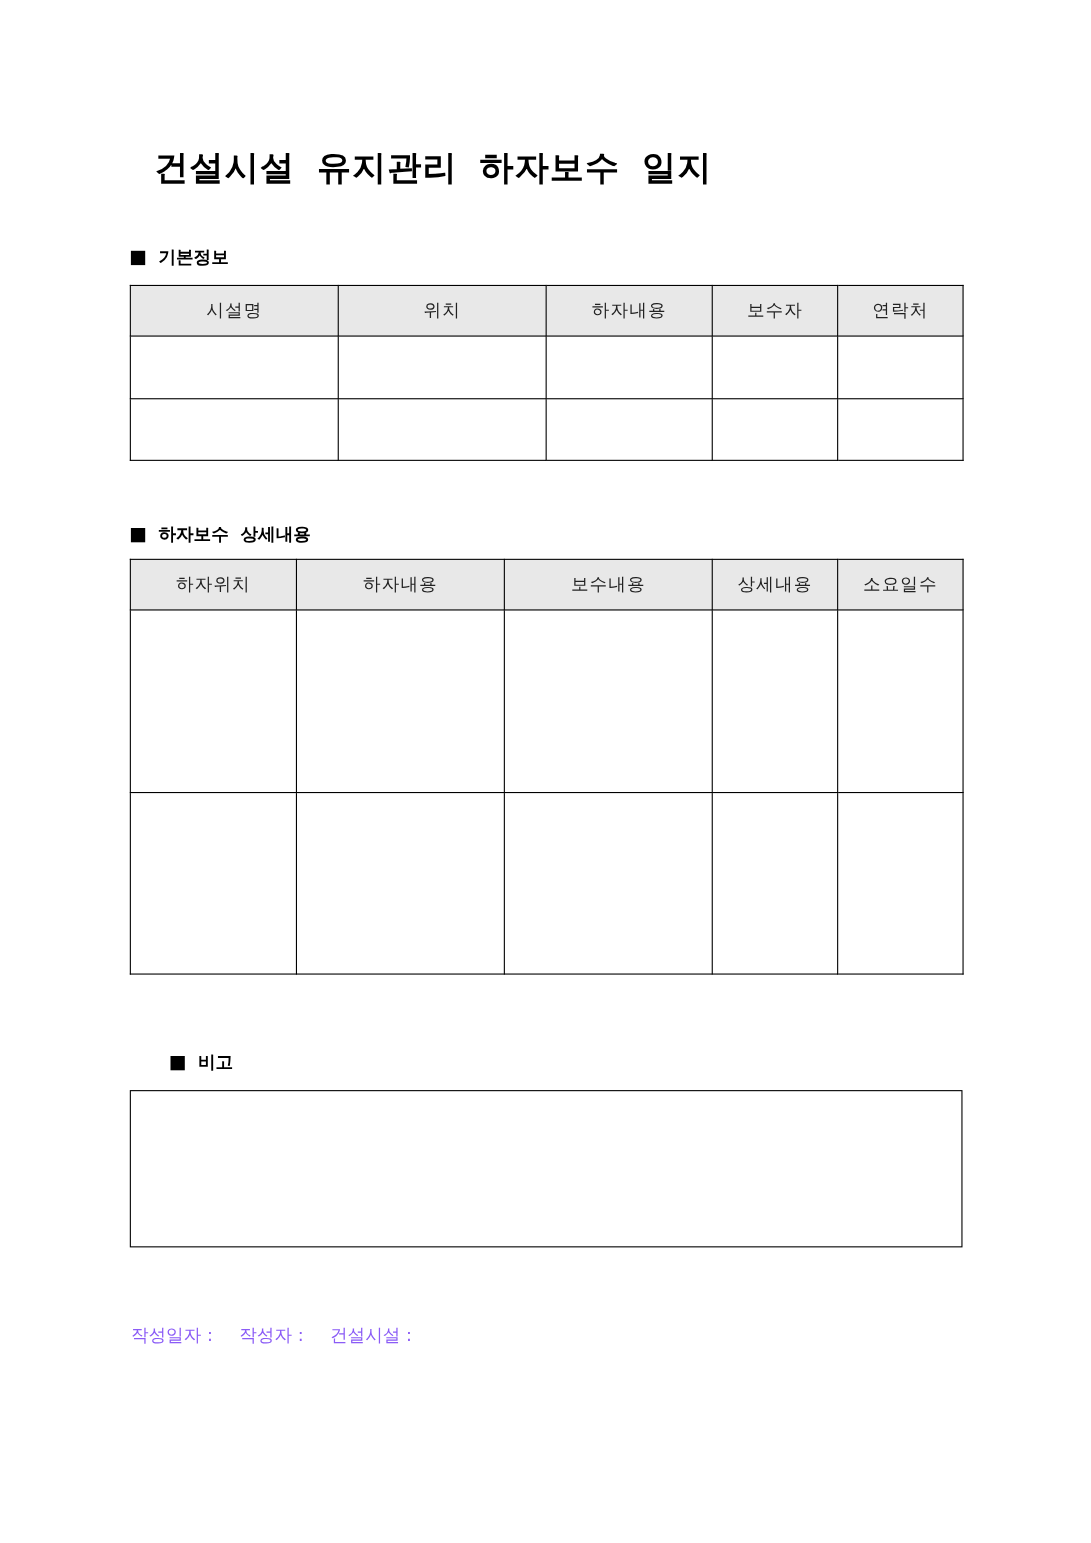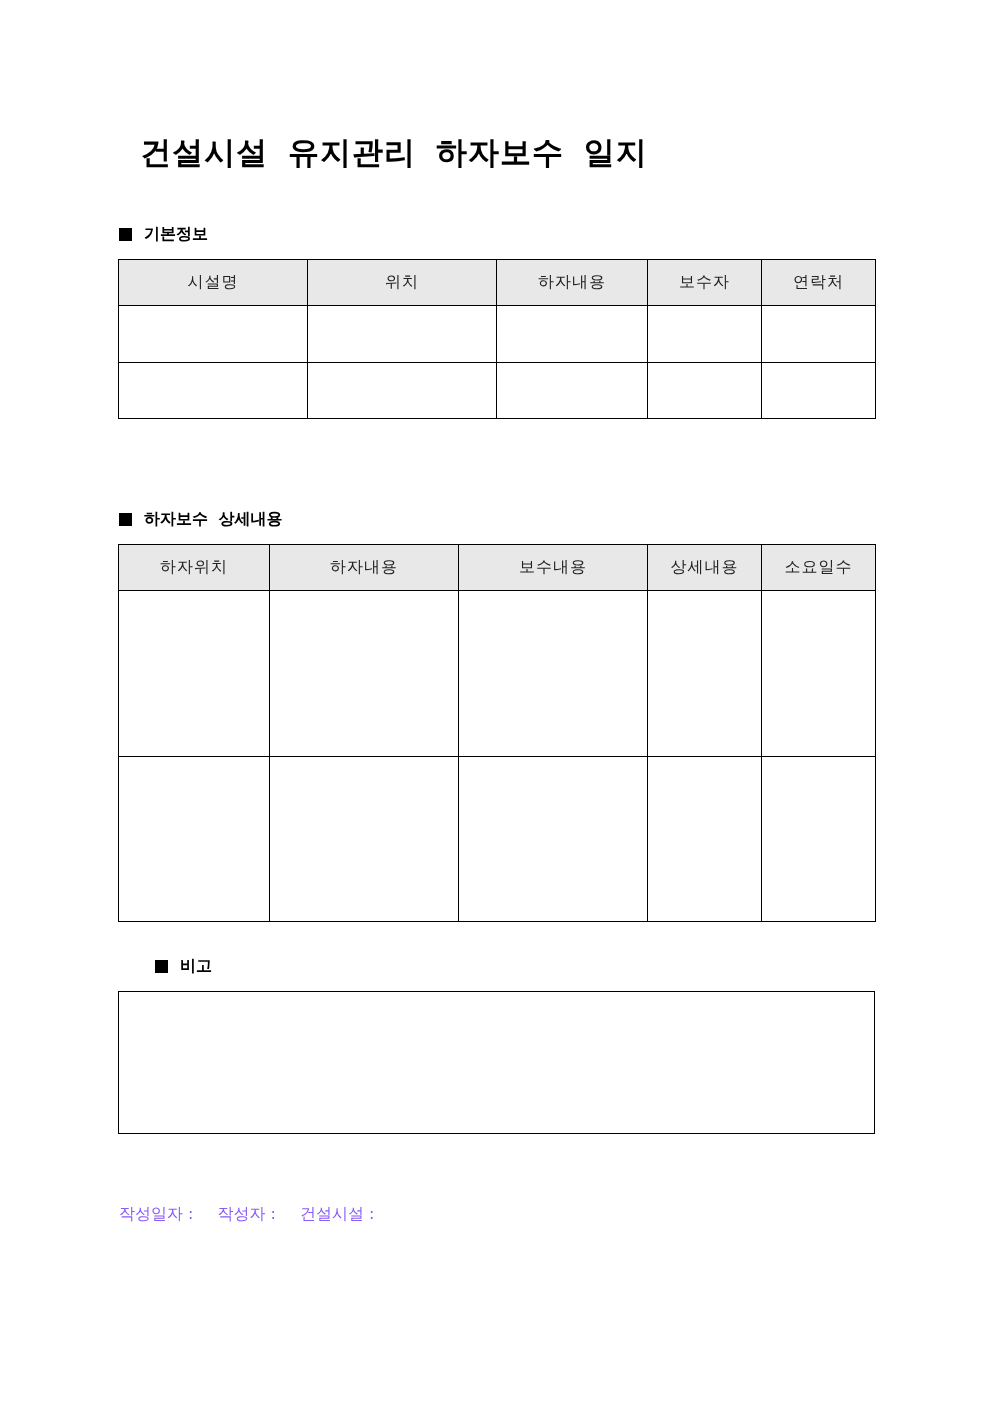--- a/index.html
+++ b/index.html
@@ -77,26 +77,26 @@
     <tr style="height:56px;">
       <td></td>
       <td></td>
       <td></td>
       <td></td>
       <td></td>
     </tr>
   </tbody>
 </table>
 
-<div class="section-heading" style="top:509px;text-align:right;">
+<div class="section-heading" style="top:476px;text-align:right;">
   <span class="sq"></span>
   <span style="word-spacing:5px;">하자보수 상세내용</span>
 </div>
 
-<table class="grid" style="top:544px;">
+<table class="grid" style="top:508px;">
   <colgroup>
     <col style="width:151px">
       <col style="width:189px">
       <col style="width:189px">
       <col style="width:114px">
       <col style="width:114px">
   </colgroup>
   <thead>
     <tr style="height:37px;">
       <th>하자위치</th>

